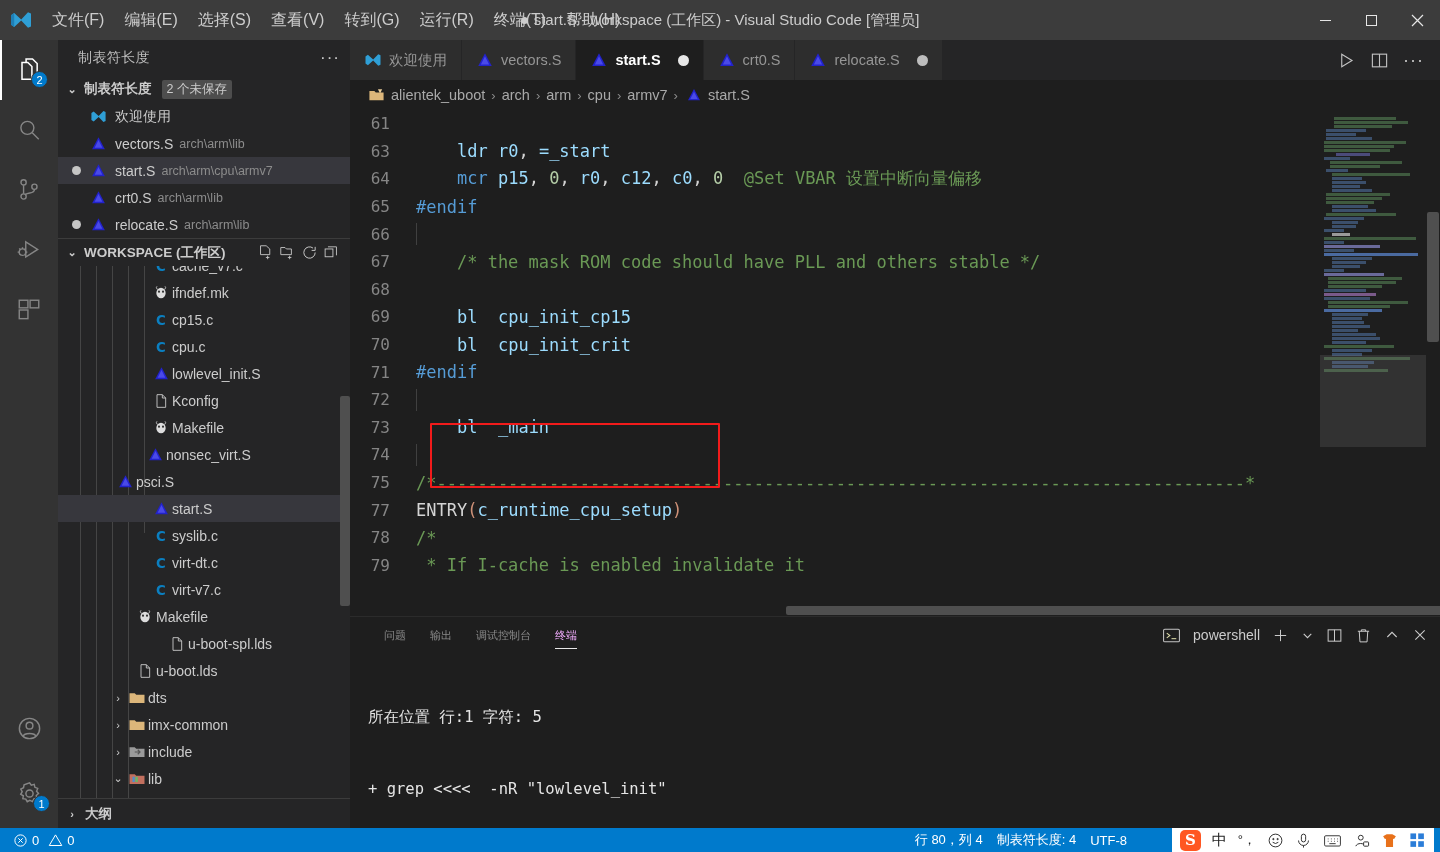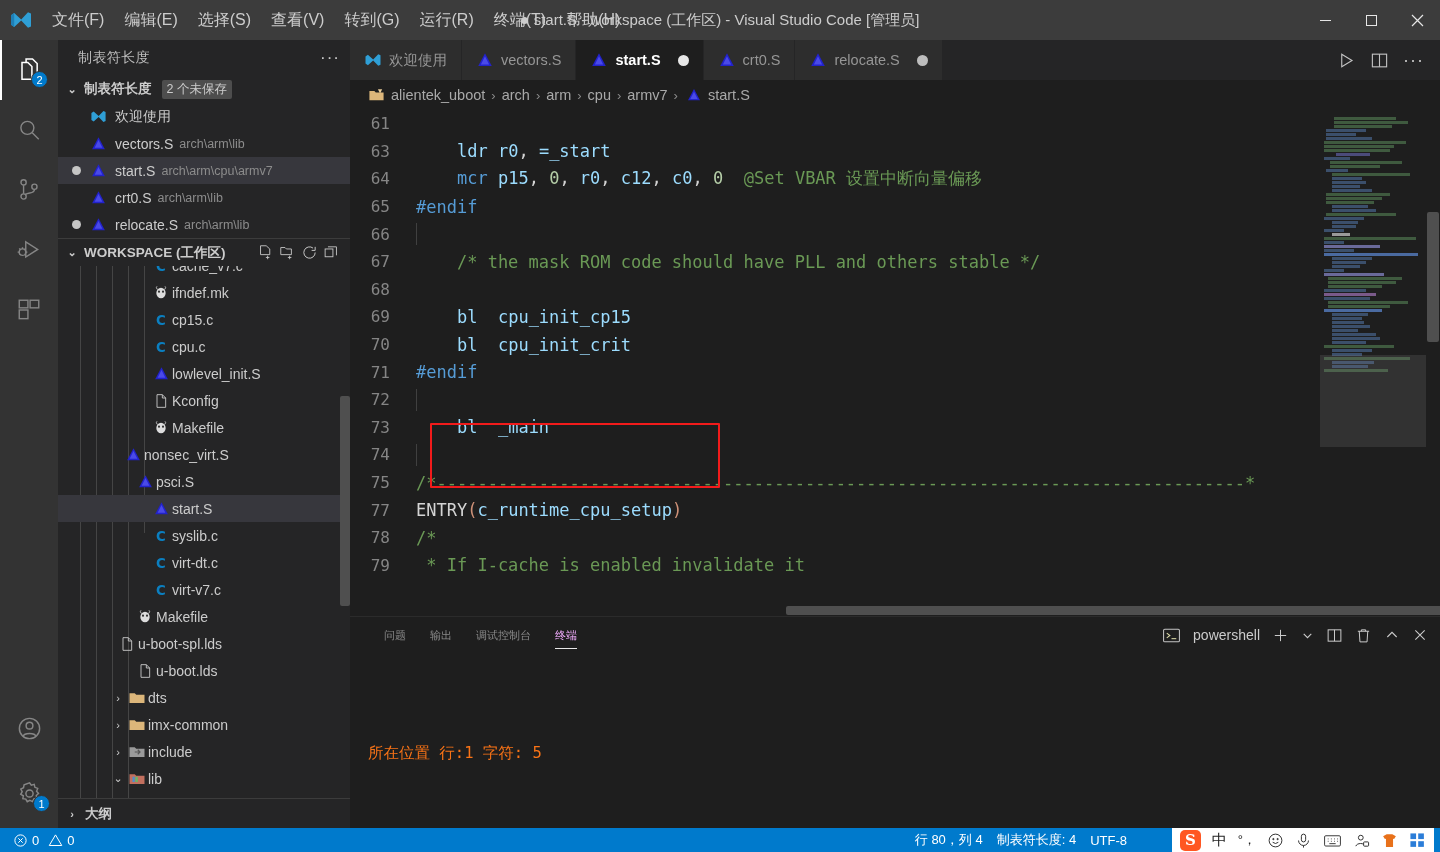--- a/index.html
+++ b/index.html
@@ -160,21 +160,21 @@
   .panel-tab.active { color: #f0abfc; }
   .panel-tab.active::after {
     content: ""; position: absolute; left: 12px; right: 12px; bottom: 4px; height: 1px; background: #e7e7e7;
   }
   .panel-actions { margin-left: auto; display: flex; align-items: center; gap: 12px; color: #cccccc; font-size: 14px; }
   .term-name { font-size: 14px; color: #cccccc; }
   .term-body {
     flex: 1 1 auto; padding: 4px 0 0 18px; font-family: "DejaVu Sans Mono", monospace;
     font-size: 15.5px; line-height: 24px; color: #cccccc; overflow: hidden; white-space: pre;
   }
-  .t-red { color: #f97316; margin-top: 36px; }
+  .t-red { color: #e5e5e5; }
 
   
   .statusbar {
     height: 24px; flex: 0 0 24px; background: #007acc; display: flex; align-items: center;
     color: #ffffff; font-size: 13px; padding: 0 6px; position: relative;
   }
   .sb-item { display: flex; align-items: center; gap: 4px; padding: 0 7px; height: 24px; white-space: nowrap; }
   .sb-right { margin-left: auto; display: flex; align-items: center; }
   .ime {
     position: absolute; right: 6px; top: 0; height: 24px; display: flex; align-items: center;
@@ -452,30 +452,30 @@
             <span class="ficon">
               <svg width="16" height="16" viewBox="0 0 24 24">
                   <ellipse cx="12" cy="12" rx="7" ry="8" fill="#ddd"></ellipse>
                   <circle cx="9" cy="10" r="1.6" fill="#333"></circle>
                   <circle cx="15" cy="10" r="1.6" fill="#333"></circle>
                   <path d="M6 6 q-2 -3 0 -4 M18 6 q2 -3 0 -4" stroke="#bbb" fill="none" stroke-width="1.5"></path>
                 </svg>
             </span>
             <span>Makefile</span>
           </div>
-          <div class="tree-row" style="padding-left:64px">
+          <div class="tree-row" style="padding-left:86px">
             <span class="ficon">
                 <svg width="17" height="17" viewBox="0 0 24 24">
                   <path d="M12 3 L21 20 H3 Z" fill="#2222cc"></path>
                   <path d="M12 7 L17.5 18 H6.5 Z" fill="#4a4ae8"></path>
                 </svg>
               </span>
             <span>nonsec_virt.S</span>
           </div>
-          <div class="tree-row" style="padding-left:76px">
+          <div class="tree-row" style="padding-left:56px">
             <span class="ficon">
                 <svg width="17" height="17" viewBox="0 0 24 24">
                   <path d="M12 3 L21 20 H3 Z" fill="#2222cc"></path>
                   <path d="M12 7 L17.5 18 H6.5 Z" fill="#4a4ae8"></path>
                 </svg>
               </span>
             <span>psci.S</span>
           </div>
           <div class="tree-row selected" style="padding-left:92px">
             <span class="ficon">
@@ -514,21 +514,21 @@
             <span class="ficon">
               <svg width="16" height="16" viewBox="0 0 24 24">
                   <ellipse cx="12" cy="12" rx="7" ry="8" fill="#ddd"></ellipse>
                   <circle cx="9" cy="10" r="1.6" fill="#333"></circle>
                   <circle cx="15" cy="10" r="1.6" fill="#333"></circle>
                   <path d="M6 6 q-2 -3 0 -4 M18 6 q2 -3 0 -4" stroke="#bbb" fill="none" stroke-width="1.5"></path>
                 </svg>
             </span>
             <span>Makefile</span>
           </div>
-          <div class="tree-row" style="padding-left:58px">
+          <div class="tree-row" style="padding-left:108px">
             <span class="ficon">
                 <svg width="16" height="16" viewBox="0 0 24 24" fill="none" stroke="#c5c5c5" stroke-width="1.4">
                   <path d="M6 2.5 h8 L19 7.5 v14 H6 z"></path>
                   <path d="M14 2.5 v5 h5"></path>
                 </svg>
               </span>
             <span>u-boot-spl.lds</span>
           </div>
           <div class="tree-row" style="padding-left:76px">
             <span class="ficon">

